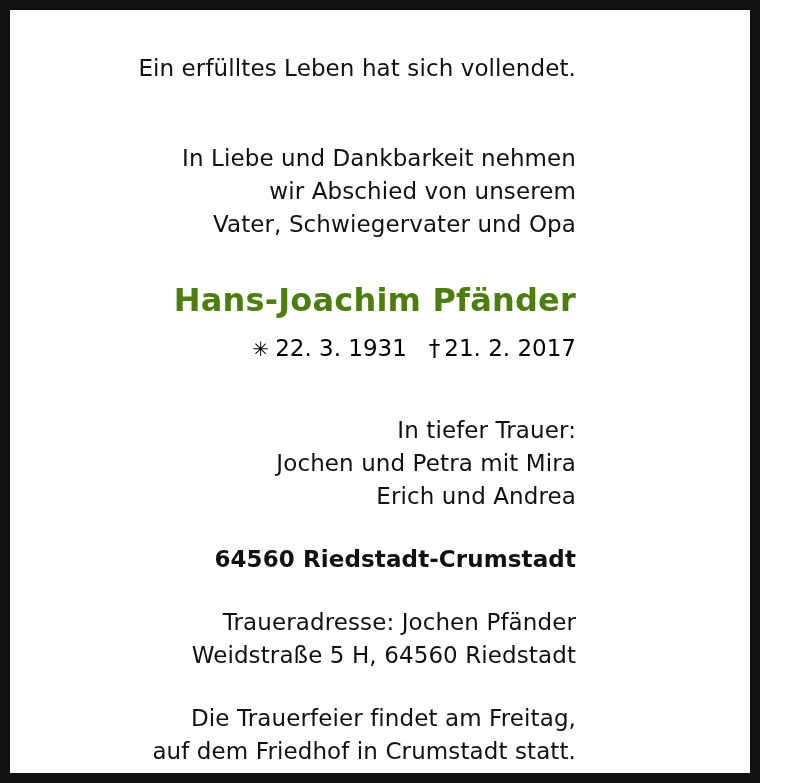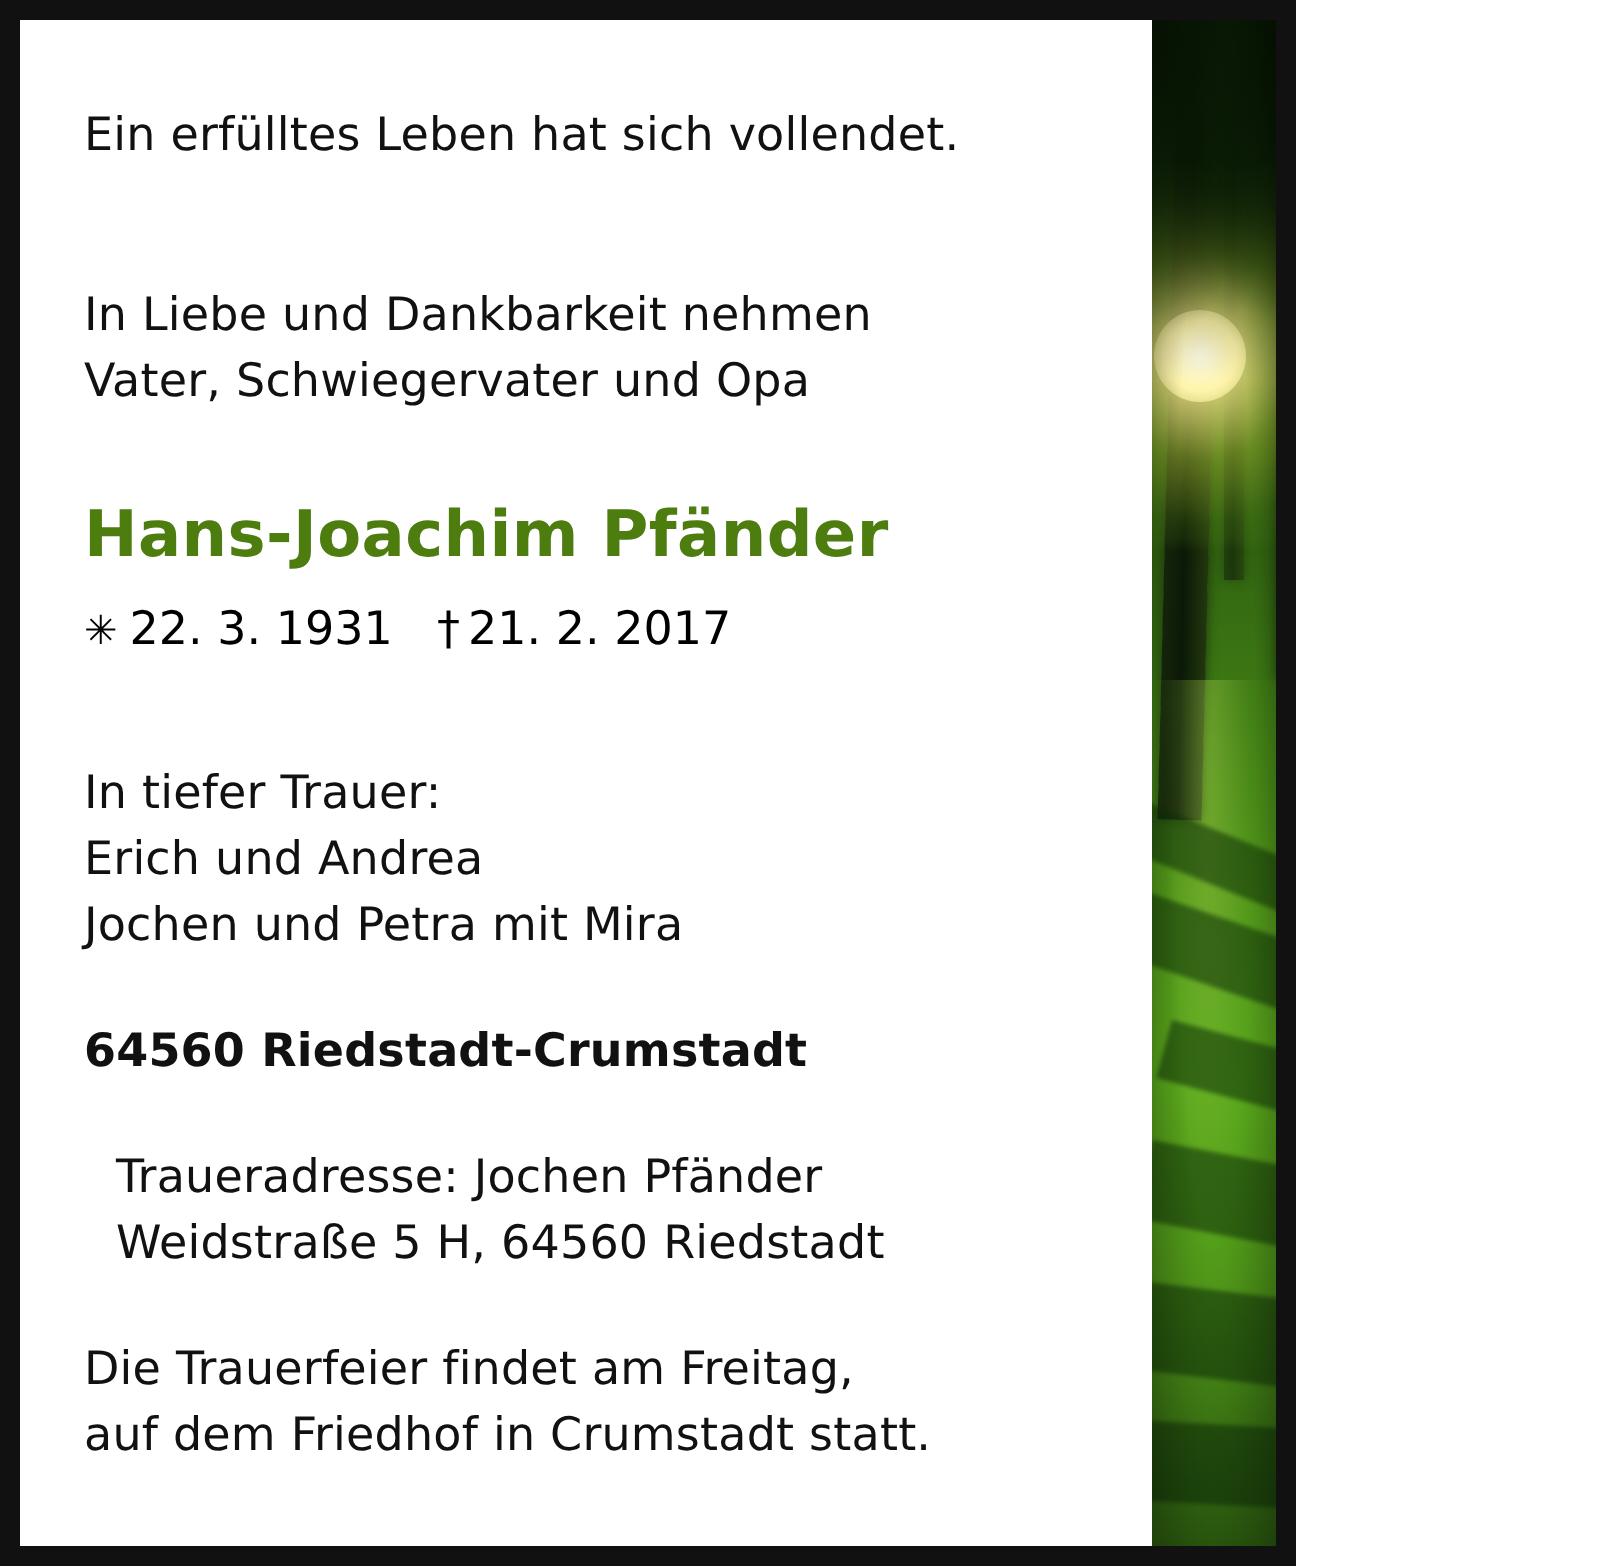--- a/index.html
+++ b/index.html
@@ -9,26 +9,27 @@
   }
   body {
     width: 800px;
     height: 783px;
     font-family: "DejaVu Sans", sans-serif;
     overflow: hidden;
   }
   .notice {
     position: relative;
     box-sizing: border-box;
-    width: 648px;
+    width: 760px;
     height: 783px;
     background: #ffffff;
     border: 10px solid #111111;
     display: flex;
-    flex-direction: row;
+    flex-direction: column;
+    text-align: right;
   }
   .text-column {
     box-sizing: border-box;
     width: 566px;
     height: 100%;
     padding: 32px 0 0 32px;
     background: #ffffff;
   }
   .image-column {
     position: relative;
@@ -163,33 +164,34 @@
 <body>
 
 <div class="notice">
 
   <div class="text-column">
 
     <p class="para p-opening">Ein erfülltes Leben hat sich vollendet.</p>
 
     <p class="para p-intro">
       <span class="line">In Liebe und Dankbarkeit nehmen</span>
+      <span class="line">wir Abschied von unserem</span>
       <span class="line">Vater, Schwiegervater und Opa</span>
     </p>
 
     <p class="name">Hans-Joachim Pfänder</p>
 
     <p class="dates">
       <span class="star">✳</span><span>22. 3. 1931</span><span class="gap"></span><span class="cross">†</span><span>21. 2. 2017</span>
     </p>
 
     <p class="para p-mourners">
       <span class="line">In tiefer Trauer:</span>
+      <span class="line">Jochen und Petra mit Mira</span>
       <span class="line">Erich und Andrea</span>
-      <span class="line">Jochen und Petra mit Mira</span>
     </p>
 
     <p class="para p-place">64560 Riedstadt-Crumstadt</p>
 
     <p class="para p-address">
       <span class="line">Traueradresse: Jochen Pfänder</span>
       <span class="line">Weidstraße 5 H, 64560 Riedstadt</span>
     </p>
 
     <p class="para p-ceremony">

